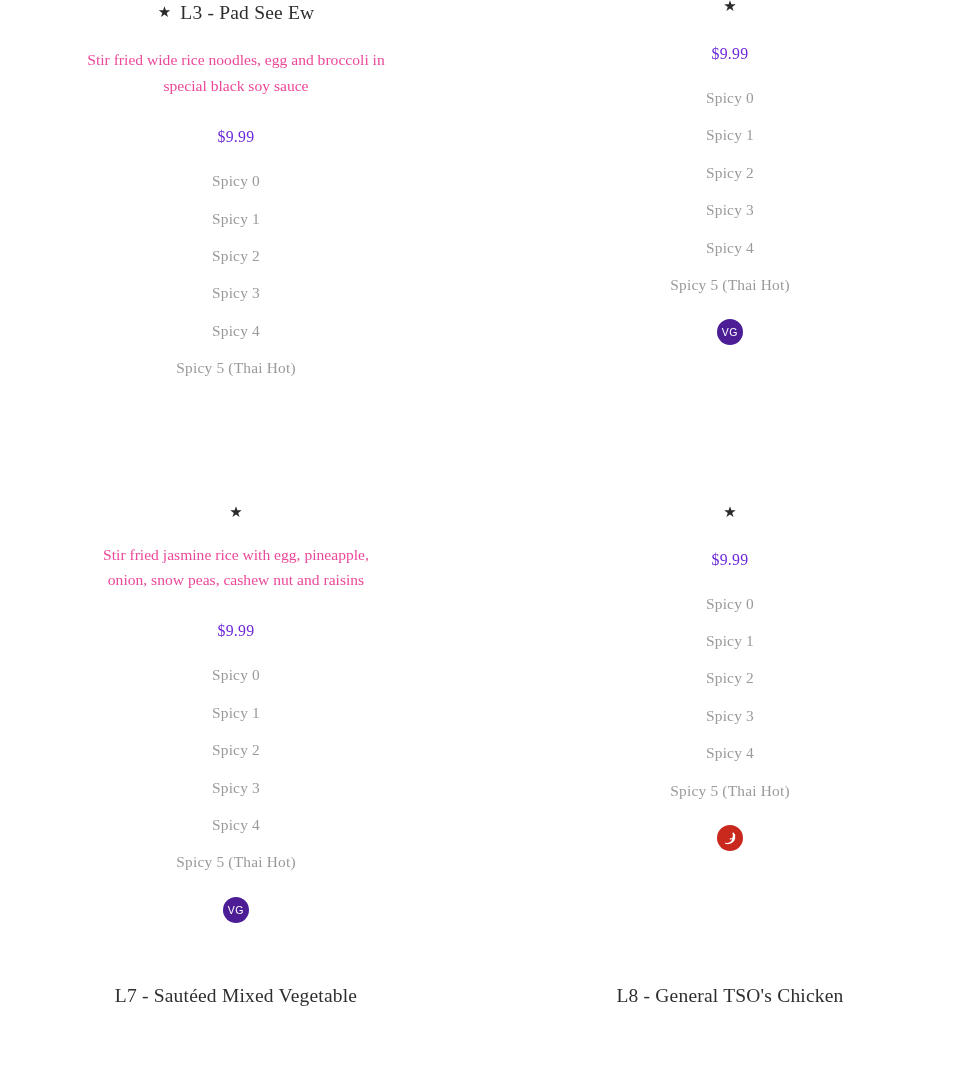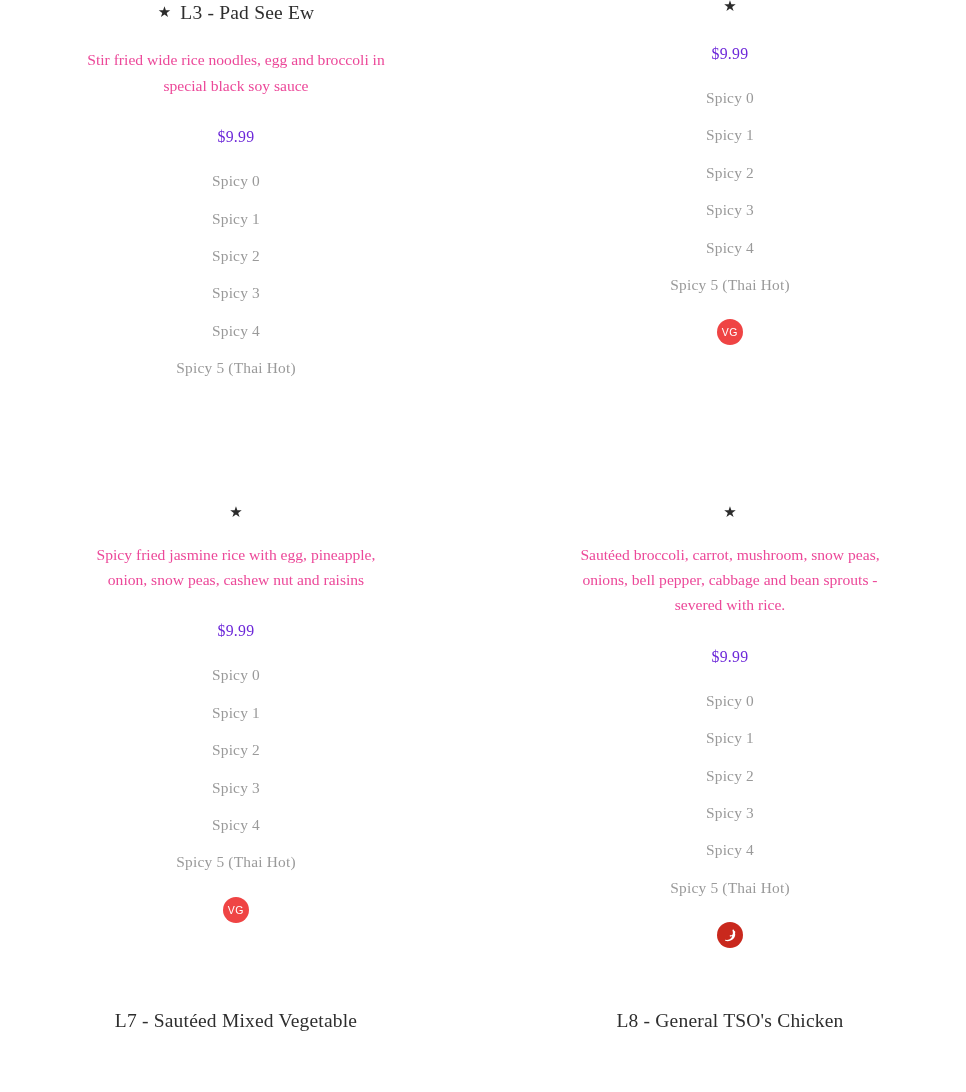--- a/index.html
+++ b/index.html
@@ -93,21 +93,21 @@
   .badge {
     width: 26px;
     height: 26px;
     border-radius: 50%;
     display: flex;
     align-items: center;
     justify-content: center;
     flex: 0 0 auto;
   }
   .badge-vg {
-    background: #ef4444;
+    background: #4c1d95;
     color: #ffffff;
     font-family: "Liberation Sans", sans-serif;
     font-size: 10.5px;
     letter-spacing: .3px;
     padding-right: .5px;
   }
   .badge-chili {
     background: #c9281d;
   }
   .badge-chili svg { display: block; }
@@ -157,40 +157,39 @@
     </div>
   </div>
 
   <div class="row-spacer-1"></div>
   <div class="row-spacer-1"></div>
 
   <div class="menu-item col-left">
     <div class="item-title">
       <span class="star-icon">★</span>
     </div>
-    <p class="item-desc">Spicy fried jasmine rice with egg, pineapple, onion, snow peas, cashew nut and raisins</p>
+    <p class="item-desc">Stir fried jasmine rice with egg, pineapple, onion, snow peas, cashew nut and raisins</p>
     <div class="item-price">$9.99</div>
     <ul class="spicy-list">
       <li>Spicy 0</li>
       <li>Spicy 1</li>
       <li>Spicy 2</li>
       <li>Spicy 3</li>
       <li>Spicy 4</li>
       <li>Spicy 5 (Thai Hot)</li>
     </ul>
     <div class="badge-row">
       <span class="badge badge-vg">VG</span>
     </div>
   </div>
 
   <div class="menu-item col-right">
     <div class="item-title">
       <span class="star-icon">★</span>
     </div>
-    <p class="item-desc">Sautéed broccoli, carrot, mushroom, snow peas, onions, bell pepper, cabbage and bean sprouts - severed with rice.</p>
     <div class="item-price">$9.99</div>
     <ul class="spicy-list">
       <li>Spicy 0</li>
       <li>Spicy 1</li>
       <li>Spicy 2</li>
       <li>Spicy 3</li>
       <li>Spicy 4</li>
       <li>Spicy 5 (Thai Hot)</li>
     </ul>
     <div class="badge-row">

